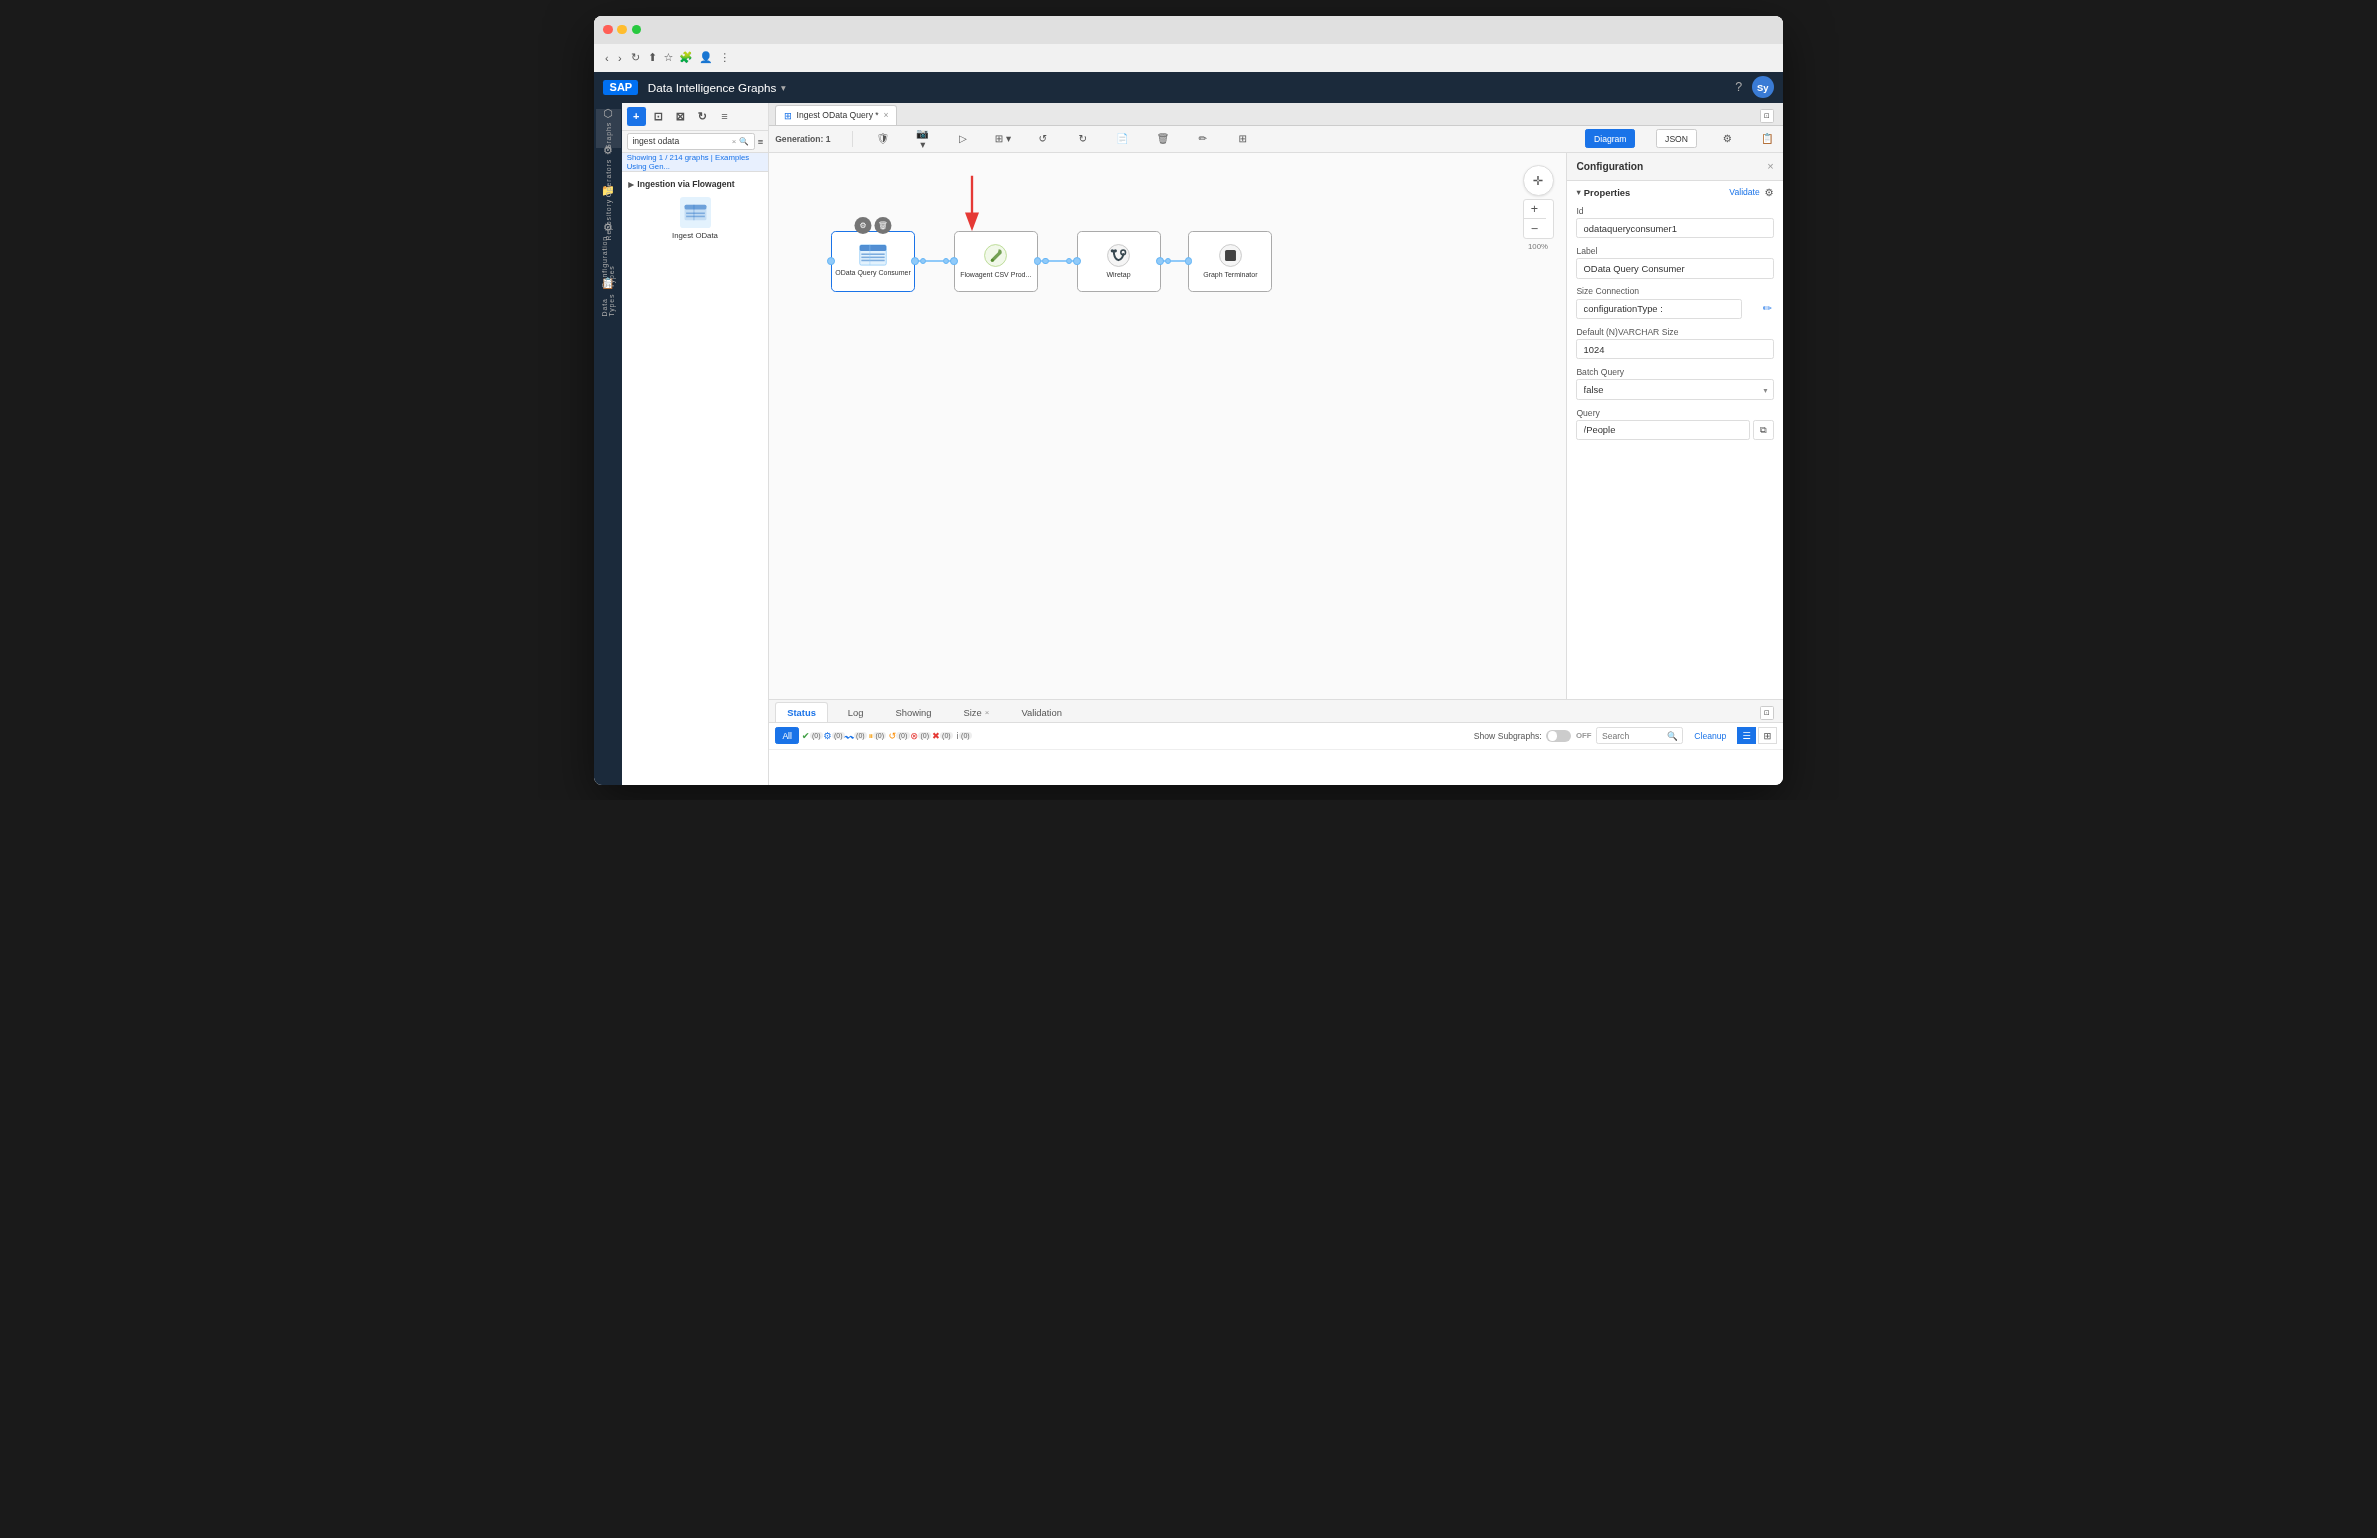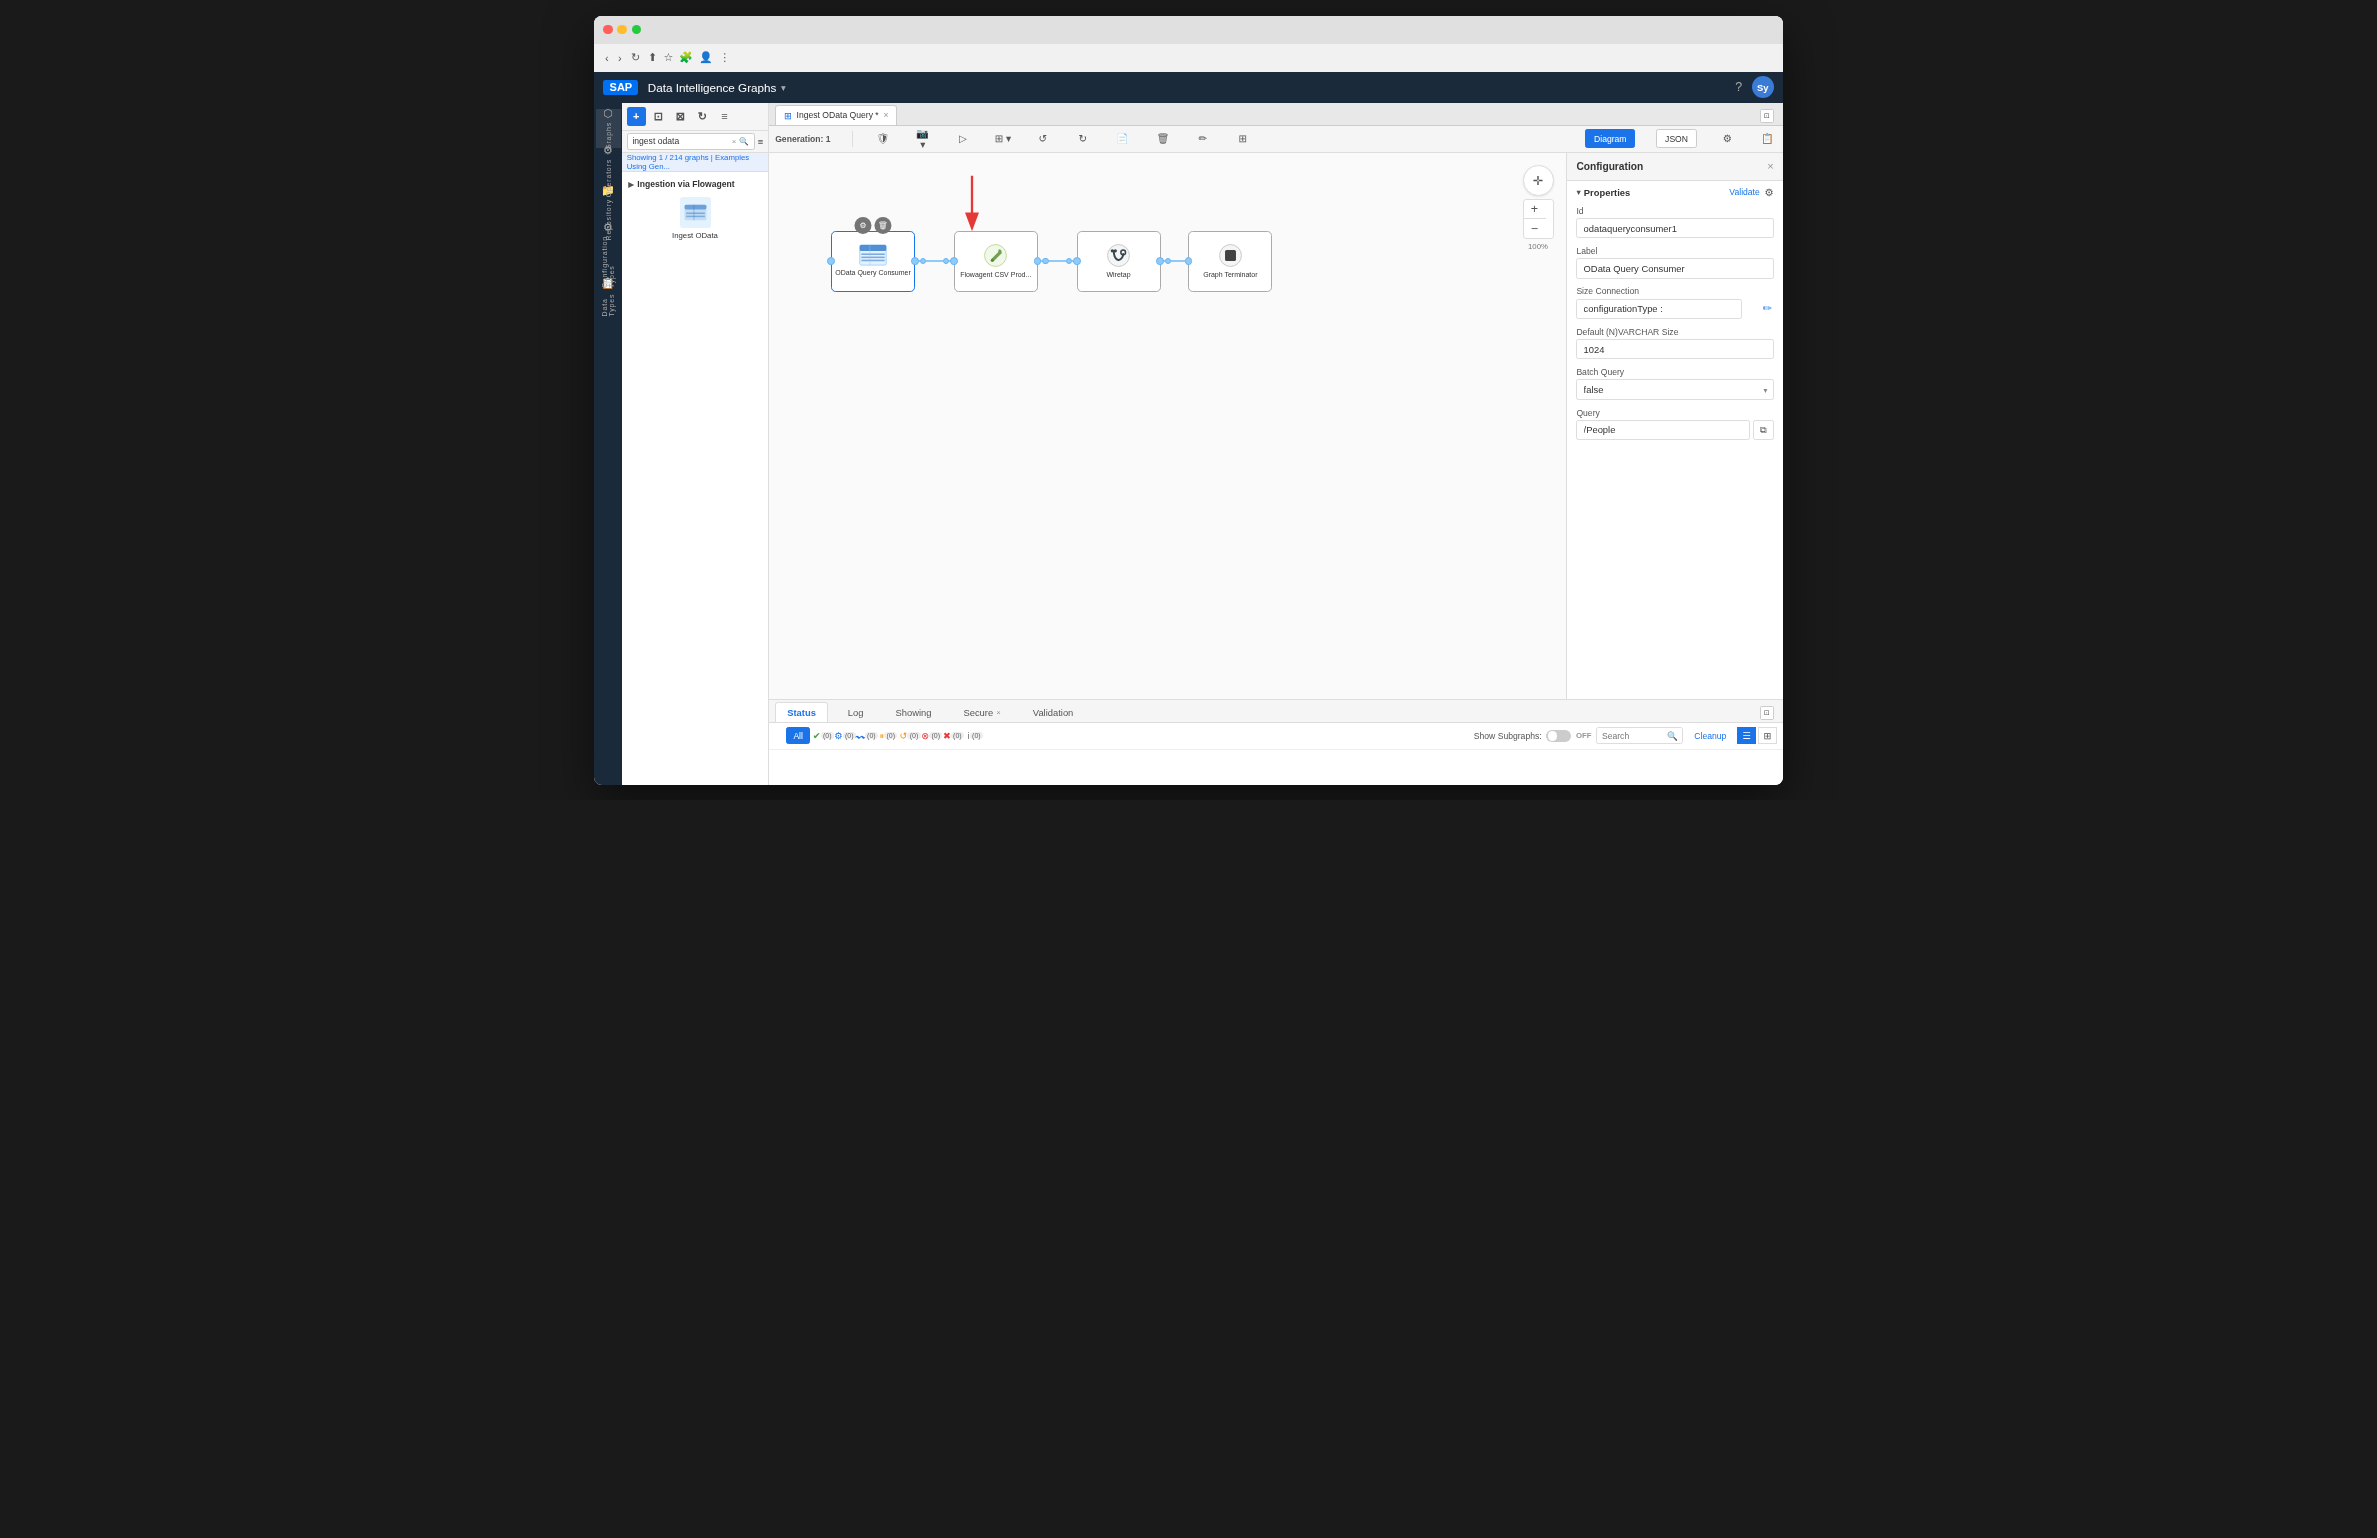--- a/index.html
+++ b/index.html
@@ -503,21 +503,20 @@
       padding: 0 6.2px;
       font-size: 8.6px;
       border: 0.8px solid #ddd;
       border-radius: 2.3px;
       background: white;
       cursor: pointer;
       color: #333;
       display: flex;
       align-items: center;
       gap: 3.1px;
-      margin-left: 11px;
     }
     .filter-btn.active {
       background: #1a73e8;
       color: white;
       border-color: #1a73e8;
     }
     .filter-icon-btn {
       width: 17px; height: 17px;
       display: flex; align-items: center; justify-content: center;
       font-size: 8.6px;
@@ -946,21 +945,21 @@
             <div class="bottom-tab active">
               <span>Status</span>
             </div>
             <div class="bottom-tab">
               <span>Log</span>
             </div>
             <div class="bottom-tab">
               <span>Showing</span>
             </div>
             <div class="bottom-tab">
-              <span>Secure</span>
+              <span>Size</span>
               <span class="bottom-tab-close">×</span>
             </div>
             <div class="bottom-tab">
               <span>Validation</span>
             </div>
             <div style="flex:1; display:flex; align-items:flex-end; justify-content:flex-end; padding-bottom:1.6px; padding-right:3.1px;">
               <div class="maximize-btn">⊡</div>
             </div>
           </div>
           <div class="bottom-toolbar">

